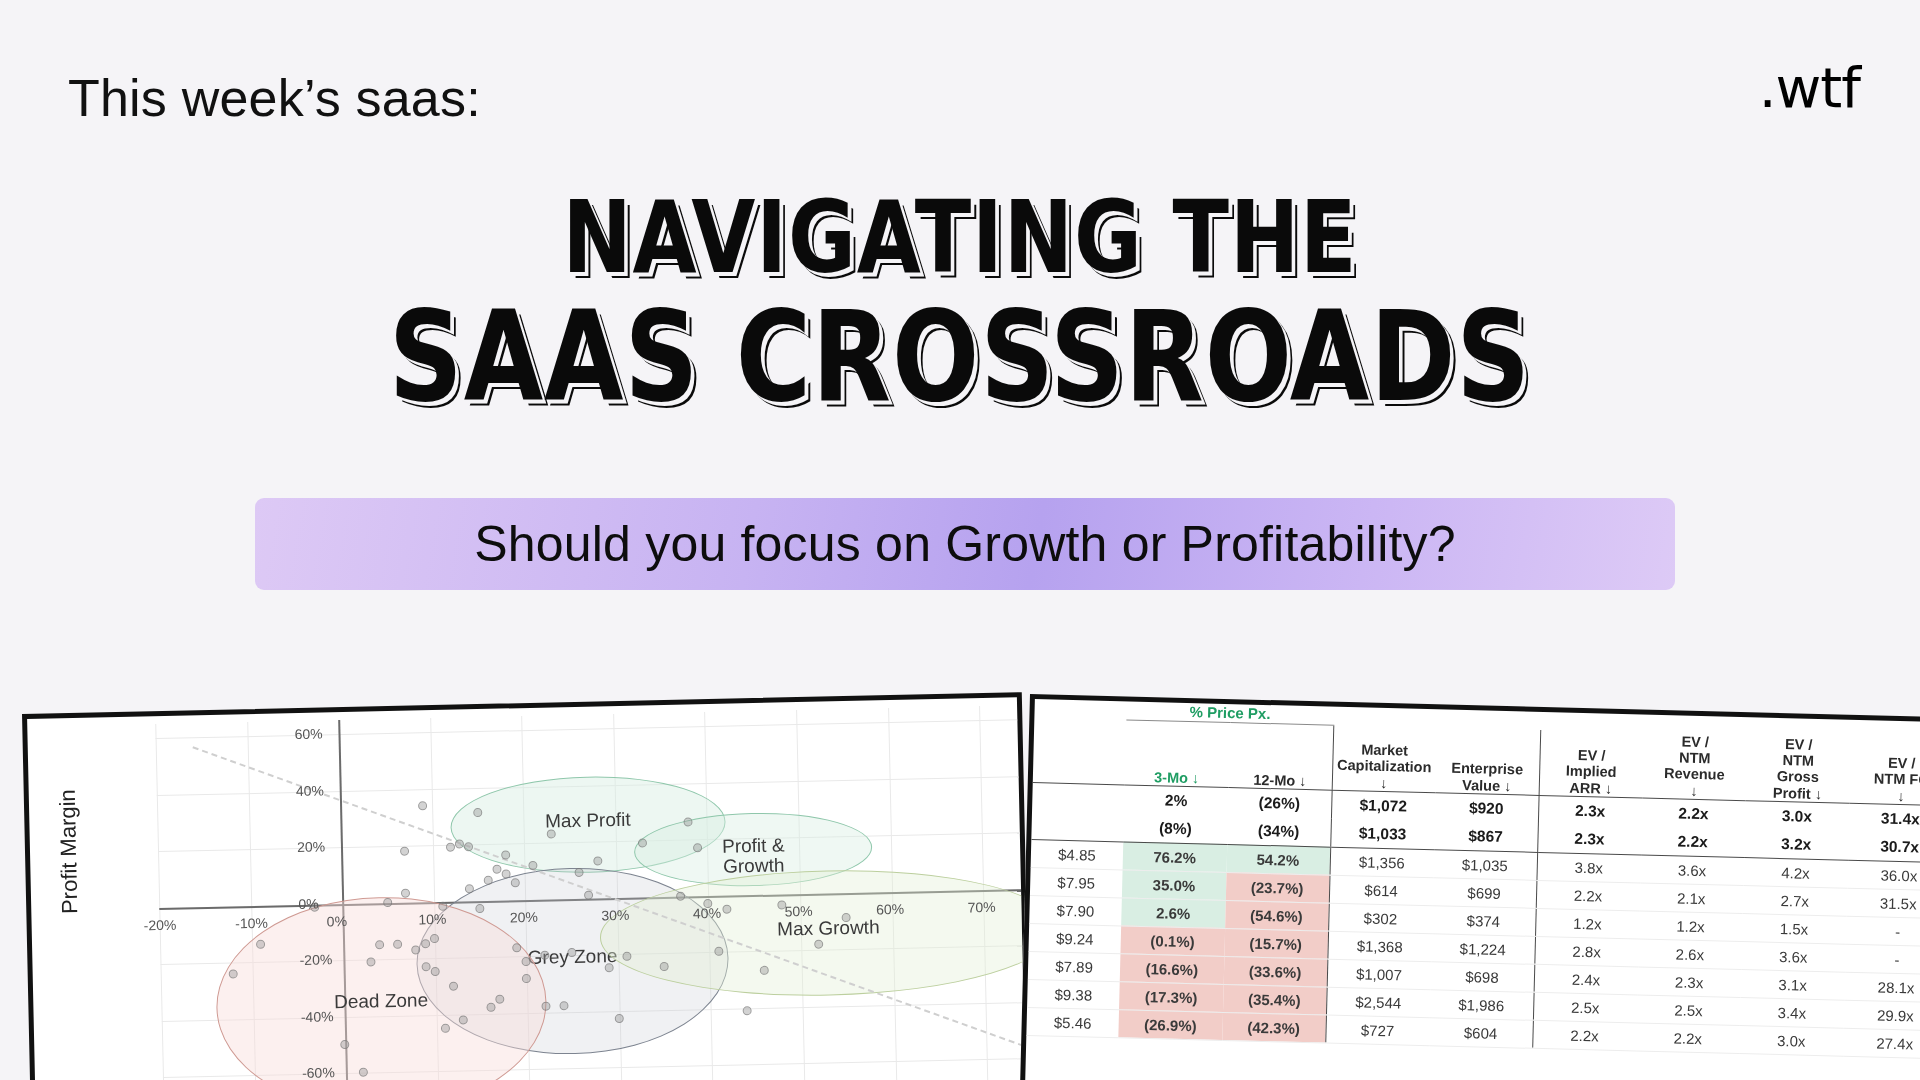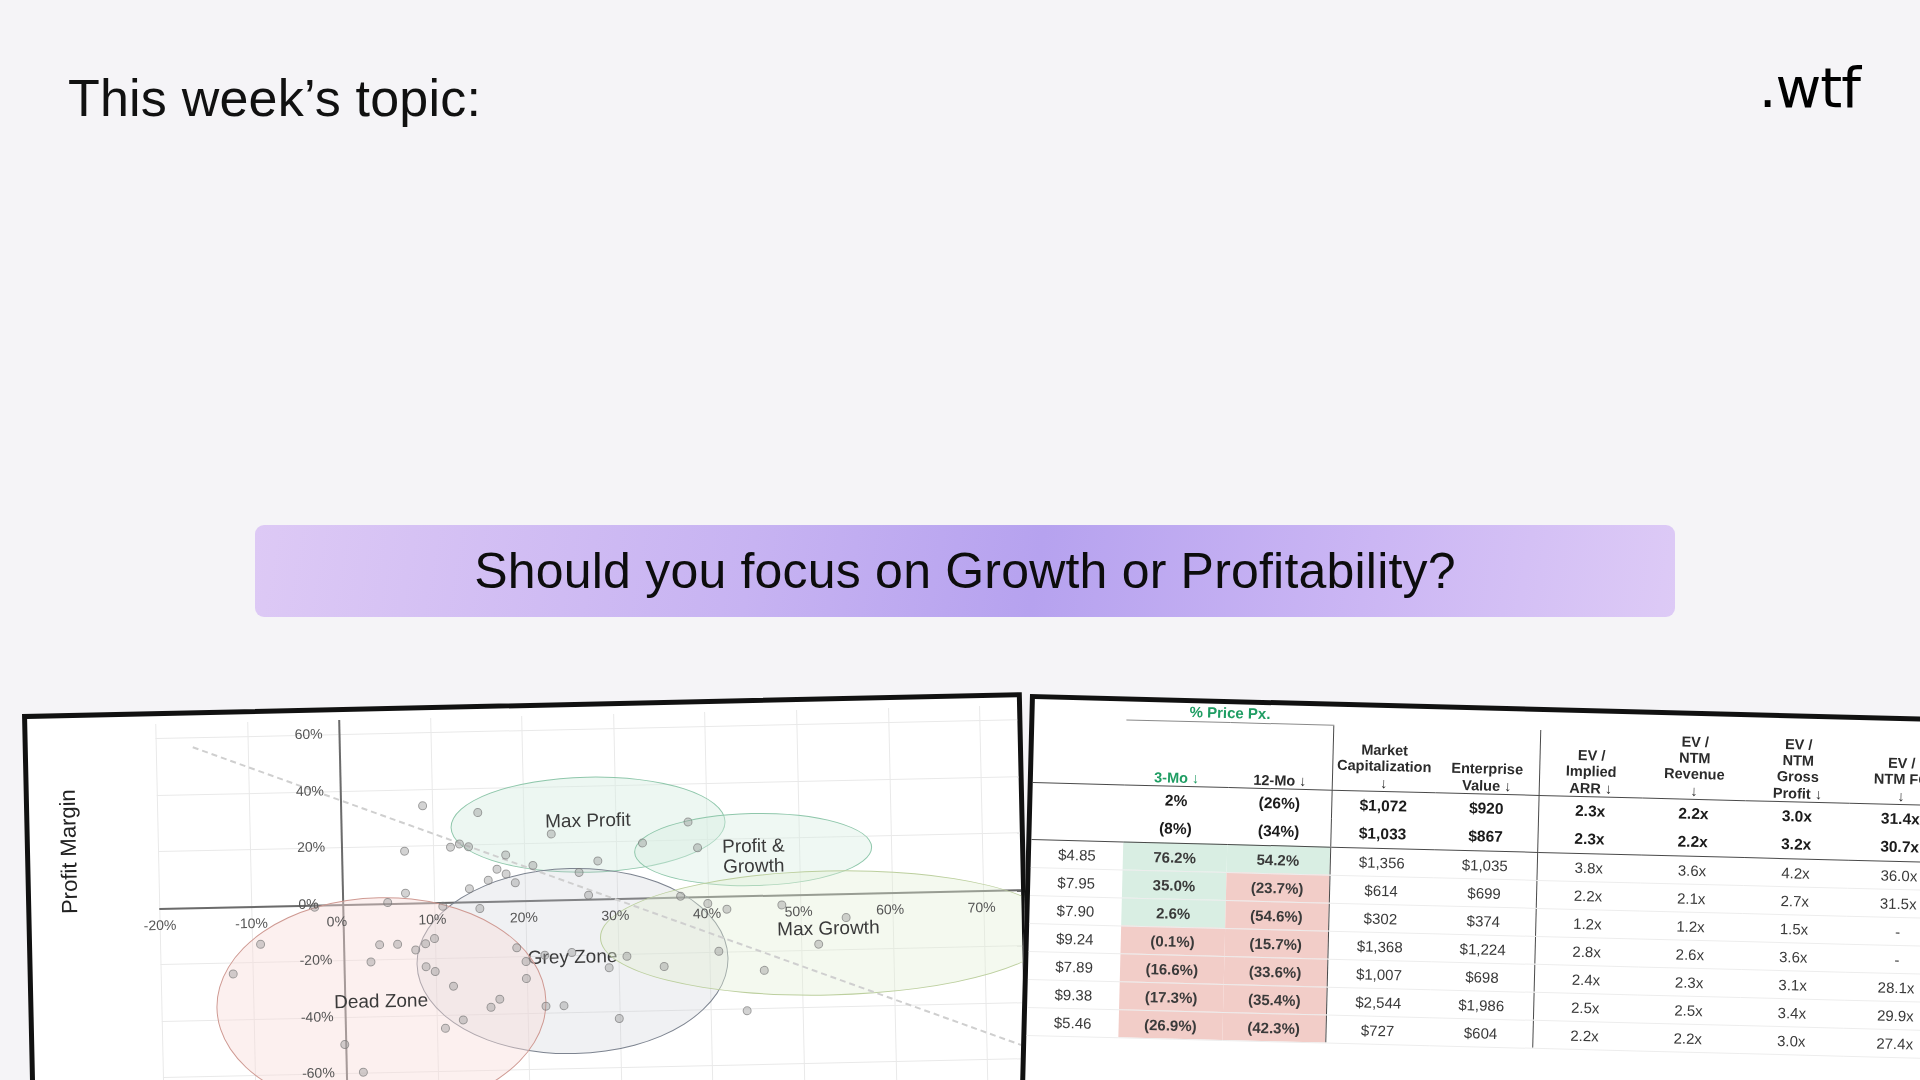--- a/index.html
+++ b/index.html
@@ -41,21 +41,21 @@
     transform: scaleX(.92);
   }
   .title-1 { font-size:100px; }
   .title-2 { font-size:124px; margin-top:16px; }
 
   
   .banner {
     position:absolute; left:255px; top:498px; width:1420px; height:92px;
     border-radius:9px;
     background:linear-gradient(100deg,#ddc9f5 0%,#c7b3f2 35%,#b6a2ef 55%,#cbb6f4 78%,#ddcaf6 100%);
-    display:flex; align-items:center; justify-content:center;margin-top:27px;
+    display:flex; align-items:center; justify-content:center;
   }
   .banner span {
     font-size:50px; color:#0d0d0d; font-weight:400; white-space:nowrap;
     letter-spacing:.2px;
   }
 
   
   .collage { position:absolute; left:0; top:680px; width:1920px; height:400px; }
 
   
@@ -128,26 +128,30 @@
   .pos { background:#d9eee3; color:#15875a; font-weight:700; }
   .neg { background:#f2cdc8; color:#b03a2b; font-weight:700; }
   .vline { border-left:1.6px solid #4a4a4a; }
   .price { text-align:center; }
 </style>
 </head>
 <body>
 
 <div id="stage">
 
-  <div class="kicker">This week’s topic:</div>
+  <div class="kicker">This week’s saas:</div>
 
   <div class="logo">
     <span class="tail">.wtf</span>
   </div>
 
+  <div class="title-wrap">
+    <div class="title-line title-1">NAVIGATING THE</div>
+    <div class="title-line title-2">SAAS CROSSROADS</div>
+  </div>
 
   <div class="banner">
     <span>Should you focus on Growth or Profitability?</span>
   </div>
 
   <div class="collage">
 
     <div class="chart-card">
       <div class="ylabel">Profit Margin</div>
       <div class="plot" id="plot">

